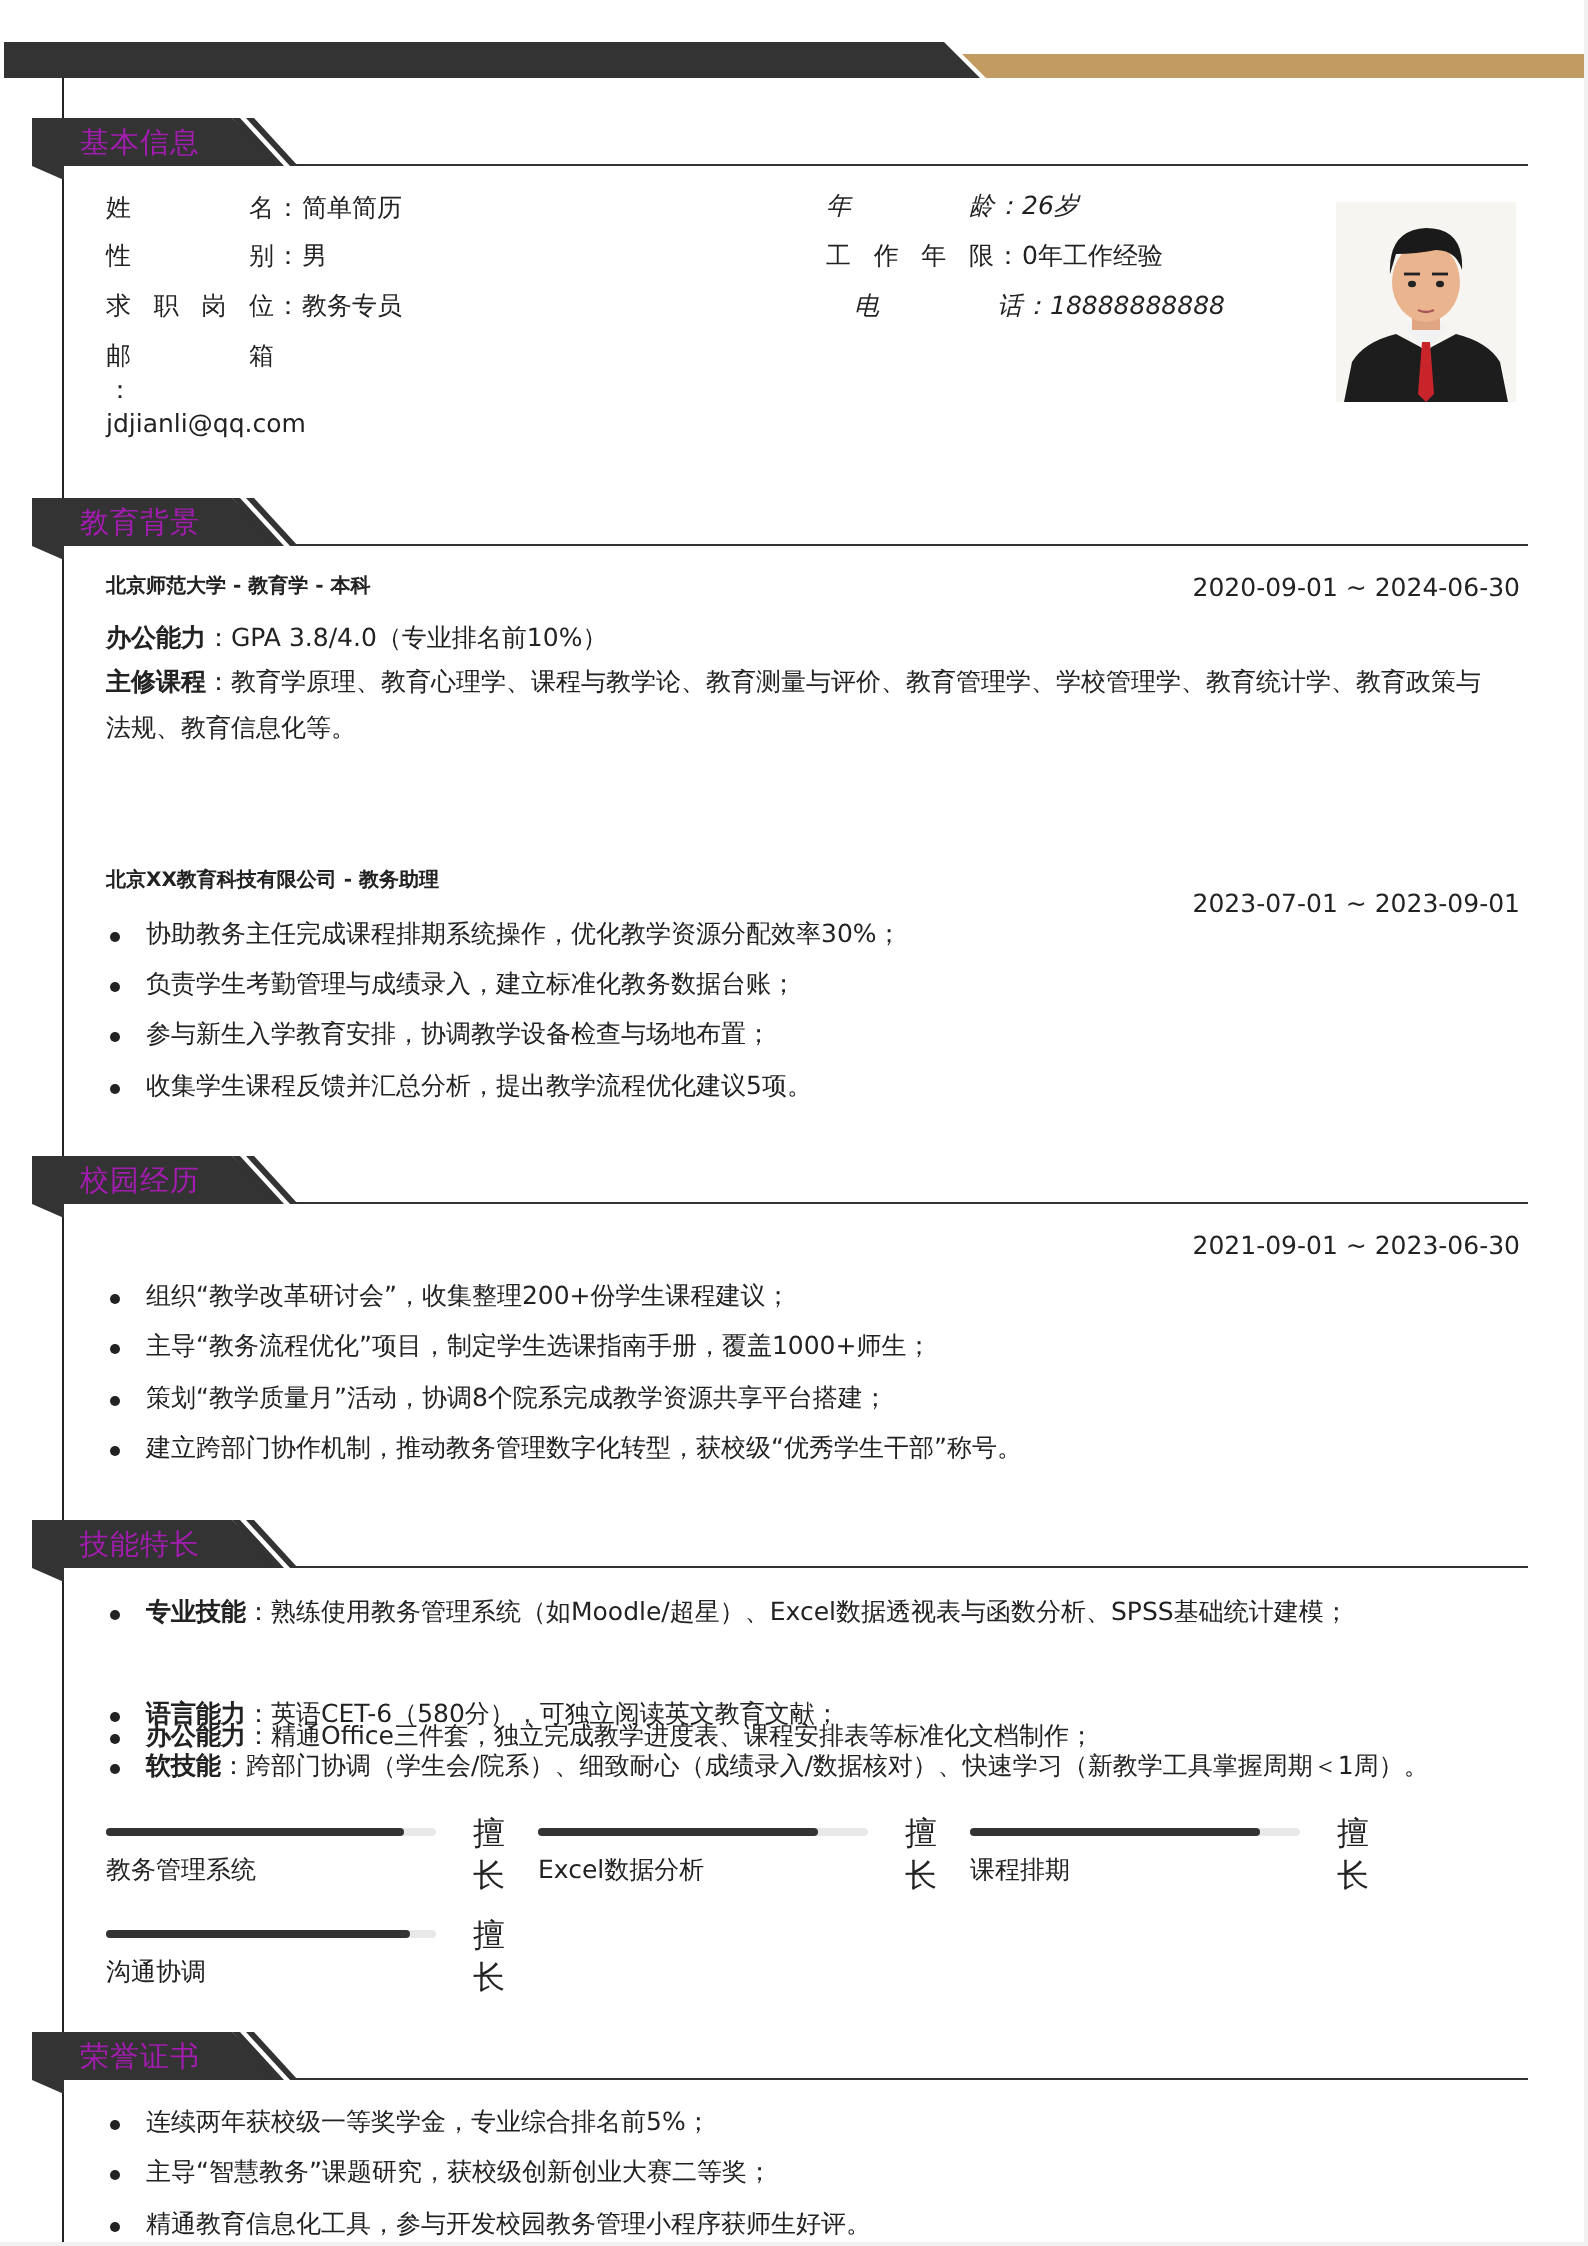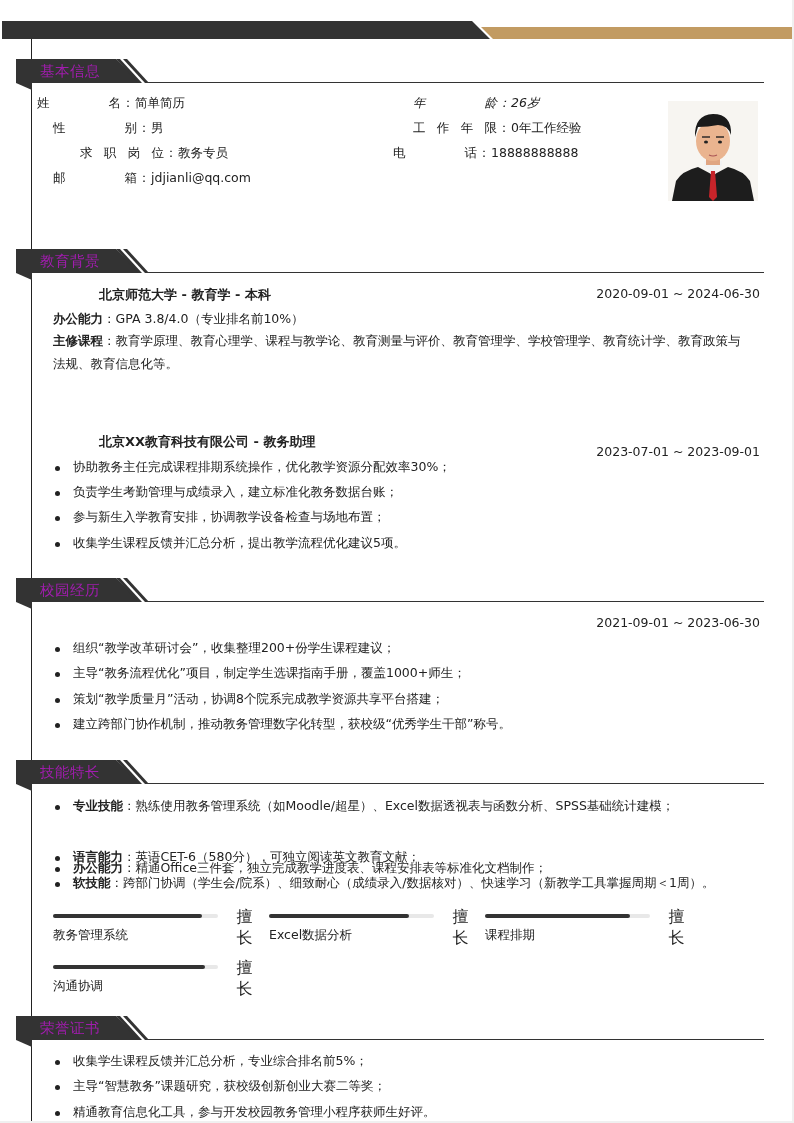--- a/index.html
+++ b/index.html
@@ -16,21 +16,21 @@
   .section-head .fold { position: absolute; left: 0; top: 24px; width: 16px; height: 7px; background: #333; clip-path: polygon(0 0, 16px 0, 16px 7px); }
   .section-head .title { position: absolute; left: 24px; top: 3px; color: #a21caf; font-size: 14.5px; letter-spacing: 0.5px; }
   .section-head .rule { position: absolute; left: 130px; top: 23px; right: 0; height: 1px; background: #333; }
 
   .info-row { position: absolute; font-size: 12.5px; height: 18px; display: flex; }
   .info-label { display: inline-block; width: 84px; text-align-last: justify; }
   .info-colon { display: inline-block; width: 14px; text-align: center; }
 
   .photo { position: absolute; left: 668px; top: 101px; width: 90px; height: 100px; background: #f7f5f1; overflow: hidden; }
 
-  .entry-title { position: absolute; left: 53px; font-weight: bold; font-size: 13px; margin-left: 46px; }
+  .entry-title { position: absolute; left: 53px; font-weight: bold; font-size: 10px; }
   .entry-date { position: absolute; right: 32px; font-size: 12.5px; }
   .line { position: absolute; left: 53px; font-size: 12.5px; line-height: 22px; }
   .line b { font-weight: bold; }
   .bullet { position: absolute; left: 55px; right: 30px; font-size: 12.5px; height: 20px; }
   .bullet .dot { position: absolute; left: 0; top: 7px; width: 5px; height: 5px; border-radius: 50%; background: #222; }
   .bullet .txt { position: absolute; left: 18px; top: 0; white-space: nowrap; }
   .bullet .txt b { font-weight: bold; }
 
   .skill { position: absolute; width: 200px; height: 44px; }
   .skill .track { position: absolute; left: 0; top: 6px; width: 165px; height: 4px; background: #e8e8e8; border-radius: 2px; }
@@ -50,52 +50,52 @@
     <div class="tab"></div>
     <svg class="stripes" viewBox="0 0 40 24" width="40" height="24">
         <polygon points="4,0 8,0 30,24 26,24" fill="#333"></polygon>
         <polygon points="11,0 15,0 37,24 33,24" fill="#333"></polygon>
       </svg>
     <div class="fold"></div>
     <div class="title">基本信息</div>
     <div class="rule"></div>
   </div>
 
-  <div class="info-row" style="left:37px; top:95px;">
+  <div class="info-row" style="left:53px; top:95px;align-items:center;">
     <span class="info-label">姓名</span>
       <span class="info-colon">：</span>
       <span>简单简历</span>
   </div>
   <div class="info-row" style="left:53px; top:120px;">
     <span class="info-label">性别</span>
       <span class="info-colon">：</span>
       <span>男</span>
   </div>
-  <div class="info-row" style="left:53px; top:145px;margin-left:27px;">
+  <div class="info-row" style="left:53px; top:145px;">
     <span class="info-label">求职岗位</span>
       <span class="info-colon">：</span>
       <span>教务专员</span>
   </div>
-  <div class="info-row" style="left:53px; top:170px;">
+  <div class="info-row" style="left:53px; top:170px;flex-direction:column;">
     <span class="info-label">邮箱</span>
       <span class="info-colon">：</span>
       <span>jdjianli@qq.com</span>
   </div>
 
   <div class="info-row" style="left:413px; top:95px;font-style:italic;">
     <span class="info-label">年龄</span>
       <span class="info-colon">：</span>
       <span>26岁</span>
   </div>
   <div class="info-row" style="left:413px; top:120px;">
     <span class="info-label">工作年限</span>
       <span class="info-colon">：</span>
       <span>0年工作经验</span>
   </div>
-  <div class="info-row" style="left:393px; top:145px;">
+  <div class="info-row" style="left:427px; top:145px;font-style:italic;">
     <span class="info-label">电话</span>
       <span class="info-colon">：</span>
       <span>18888888888</span>
   </div>
 
   <div class="photo">
     <svg width="90" height="100" viewBox="0 0 90 100">
       <rect width="90" height="100" fill="#f7f5f1"></rect>
       <path d="M4 100 L8 80 Q14 70 30 66 L45 74 L60 66 Q76 70 82 80 L86 100 Z" fill="#1d1d1d"></path>
       <path d="M36 64 L45 76 L54 64 L54 60 L36 60 Z" fill="#f2f2f2"></path>
@@ -235,21 +235,21 @@
     <svg class="stripes" viewBox="0 0 40 24" width="40" height="24">
         <polygon points="4,0 8,0 30,24 26,24" fill="#333"></polygon>
         <polygon points="11,0 15,0 37,24 33,24" fill="#333"></polygon>
       </svg>
     <div class="fold"></div>
     <div class="title">荣誉证书</div>
     <div class="rule"></div>
   </div>
   <div class="bullet" style="top:1053px;">
       <span class="dot"></span>
-      <span class="txt">收集学生课程反馈并汇总分析，专业综合排名前5%；</span>
+      <span class="txt">连续两年获校级一等奖学金，专业综合排名前5%；</span>
     </div>
   <div class="bullet" style="top:1078px;">
       <span class="dot"></span>
       <span class="txt">主导“智慧教务”课题研究，获校级创新创业大赛二等奖；</span>
     </div>
   <div class="bullet" style="top:1104px;">
       <span class="dot"></span>
       <span class="txt">精通教育信息化工具，参与开发校园教务管理小程序获师生好评。</span>
     </div>
 </div>

